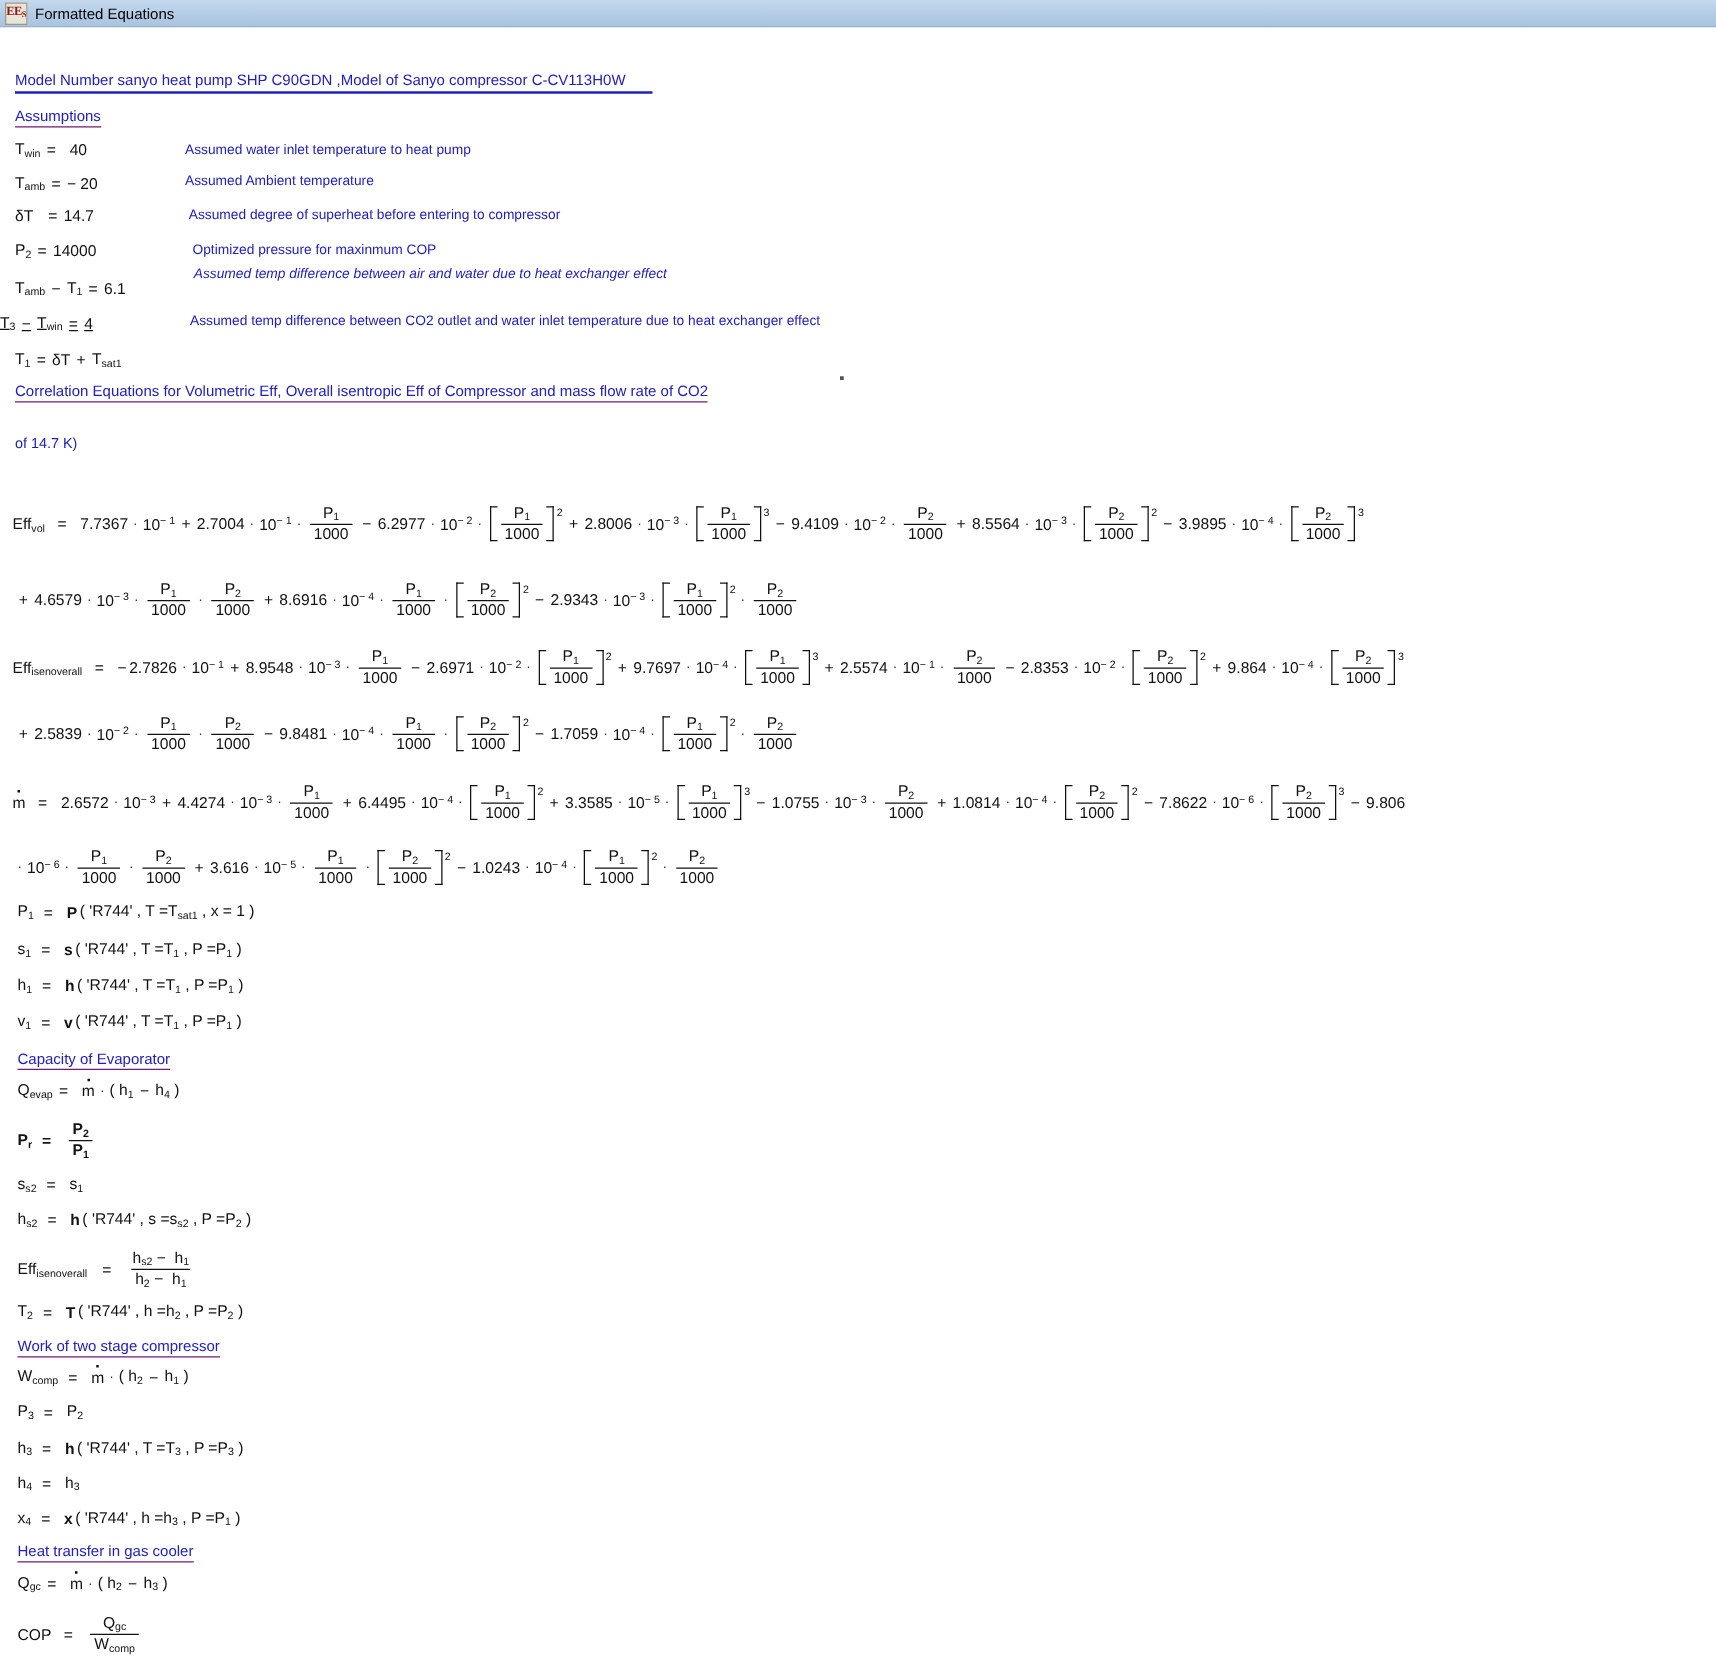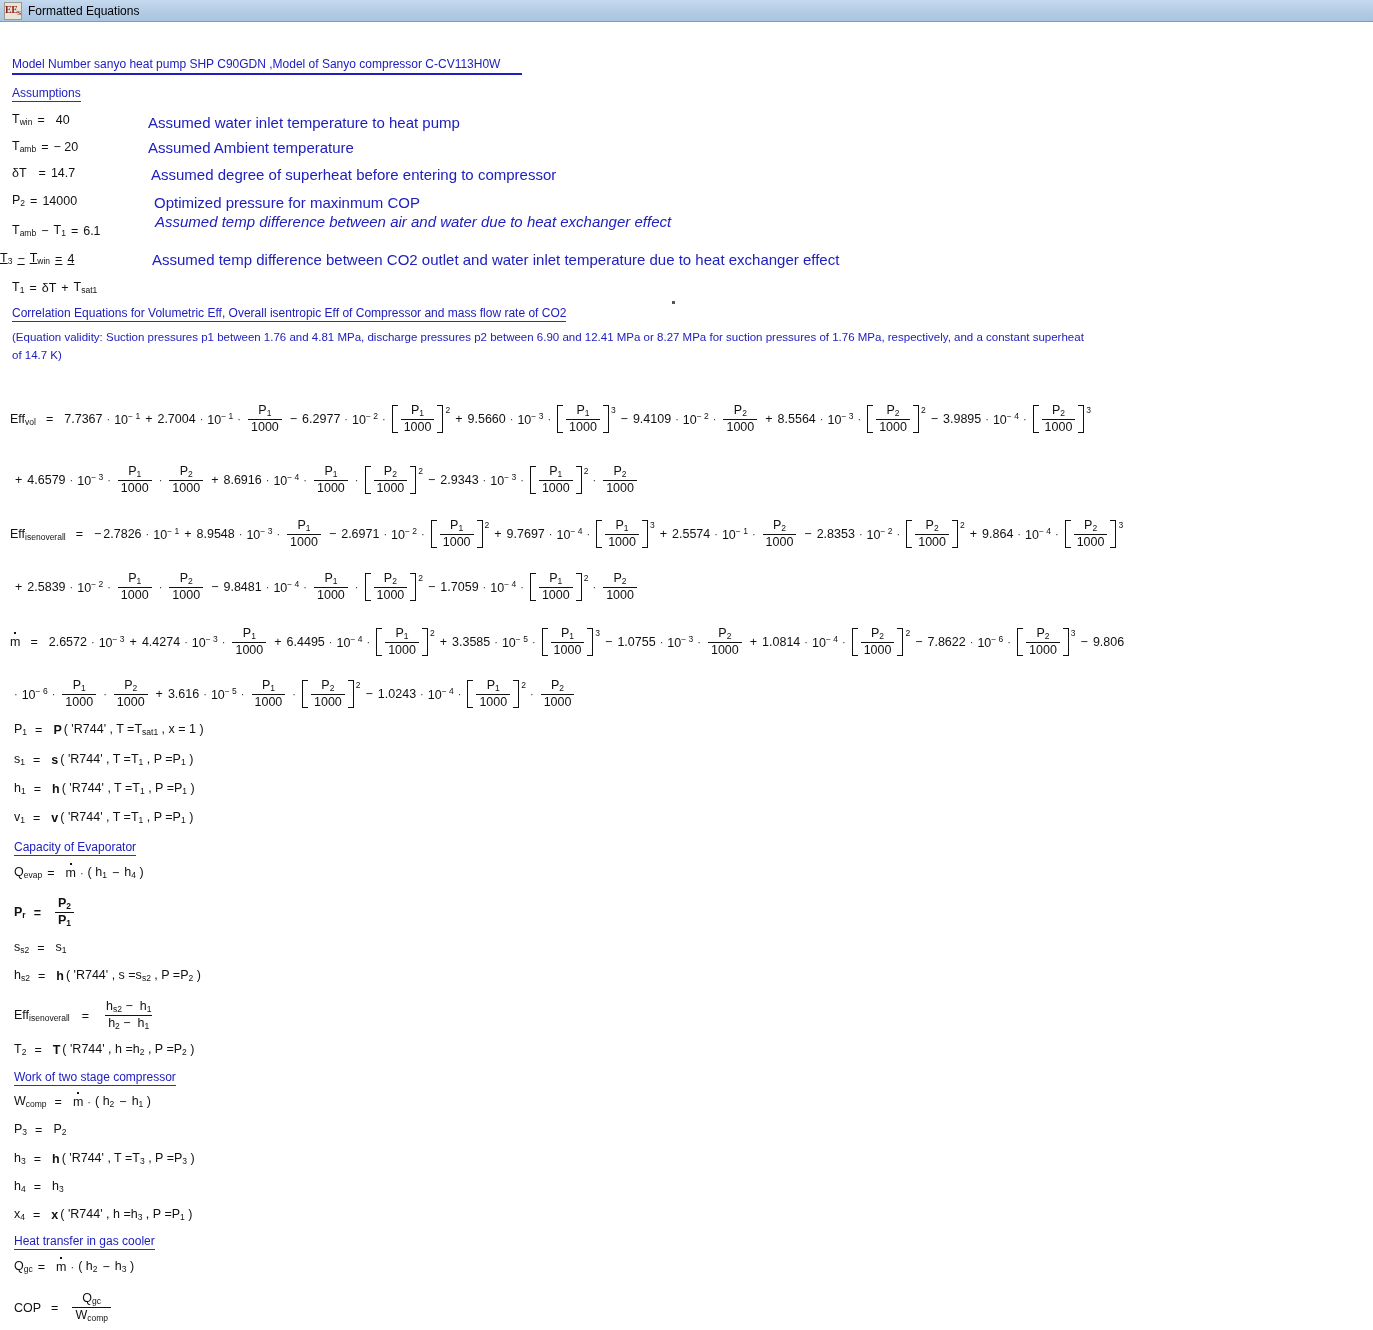--- a/index.html
+++ b/index.html
@@ -58,21 +58,21 @@
 
   
   .sec {
     color: #2020c0;
     font-size: 12px;
     border-bottom: 1px solid #701a75;
     display: inline-block;
     padding-bottom: 1px;
   }
   .sec.thick { border-bottom: 2px solid #2020c0; padding-bottom: 2px; }
-  .note { color: #2020c0; font-size: 15px; }
+  .note { color: #2020c0; font-size: 11px; }
   .note.small { font-size: 11.5px; }
 
   
   .eq { font-size: 12.5px; color: #111; white-space: nowrap; display: flex; align-items: center; }
   .eq .op { margin: 0 5px; }
   .eq .dot { margin: 0 4px; font-size: 11px; color: #333; }
   .eq .fn { font-weight: bold; margin-right: 2px; }
   .eq .sp { display: inline-block; width: 6px; }
   sub { font-size: 8.5px; vertical-align: -0.28em; letter-spacing: 0; }
   sup { font-size: 8.5px; vertical-align: 0.55em; }
@@ -189,21 +189,20 @@
       <span class="op">+</span>
       <span>T<sub>sat1</sub></span>
   </div>
 
   <div class="row" style="left:672px; top:279px; width:3px; height:3px; background:#555;"></div>
 
   <div class="row" style="left:12px; top:284px;">
     <span class="sec">Correlation Equations for Volumetric Eff, Overall isentropic Eff of Compressor and mass flow rate of CO2</span>
   </div>
 
-  <div class="row note small" style="left:12px; top:309px;">(Equation validity: Suction pressures p1 between 1.76 and 4.81 MPa, discharge pressures p2 between 6.90 and 12.41 MPa  or 8.27 MPa for suction pressures of 1.76 MPa, respectively, and a constant superheat</div>
   <div class="row note small" style="left:12px; top:327px;">of 14.7 K)</div>
 
   <div class="row eq" style="left:10px; top:382px;">
     <span>Eff<sub>vol</sub></span>
       <span class="op" style="margin-left:10px;">=</span>
       <span class="sp"></span>
     <span>7.7367</span>
       <span class="dot">·</span>
     <span>10<sup>− 1</sup></span>
     <span class="op">+</span>
@@ -223,21 +222,21 @@
     <span class="brk">
         <span class="bl"></span>
         <span class="frac">
           <span class="num">P<sub>1</sub></span>
           <span class="den">1000</span>
         </span>
         <span class="br"></span>
       </span>
       <span class="brk-sup">2</span>
     <span class="op">+</span>
-    <span>9.5660</span>
+    <span>2.8006</span>
       <span class="dot">·</span>
     <span>10<sup>− 3</sup></span>
       <span class="dot">·</span>
     <span class="brk">
         <span class="bl"></span>
         <span class="frac">
           <span class="num">P<sub>1</sub></span>
           <span class="den">1000</span>
         </span>
         <span class="br"></span>

